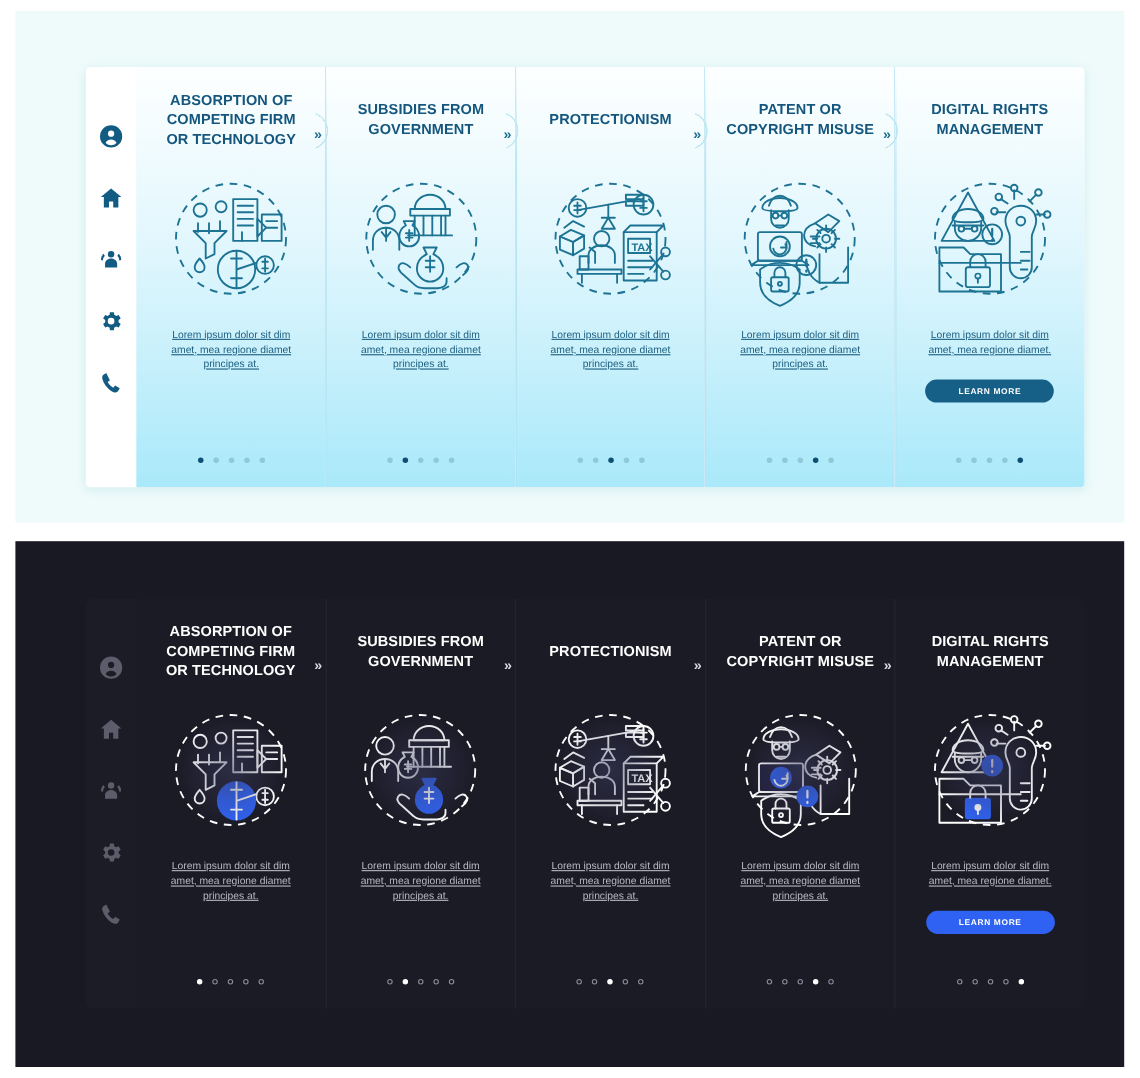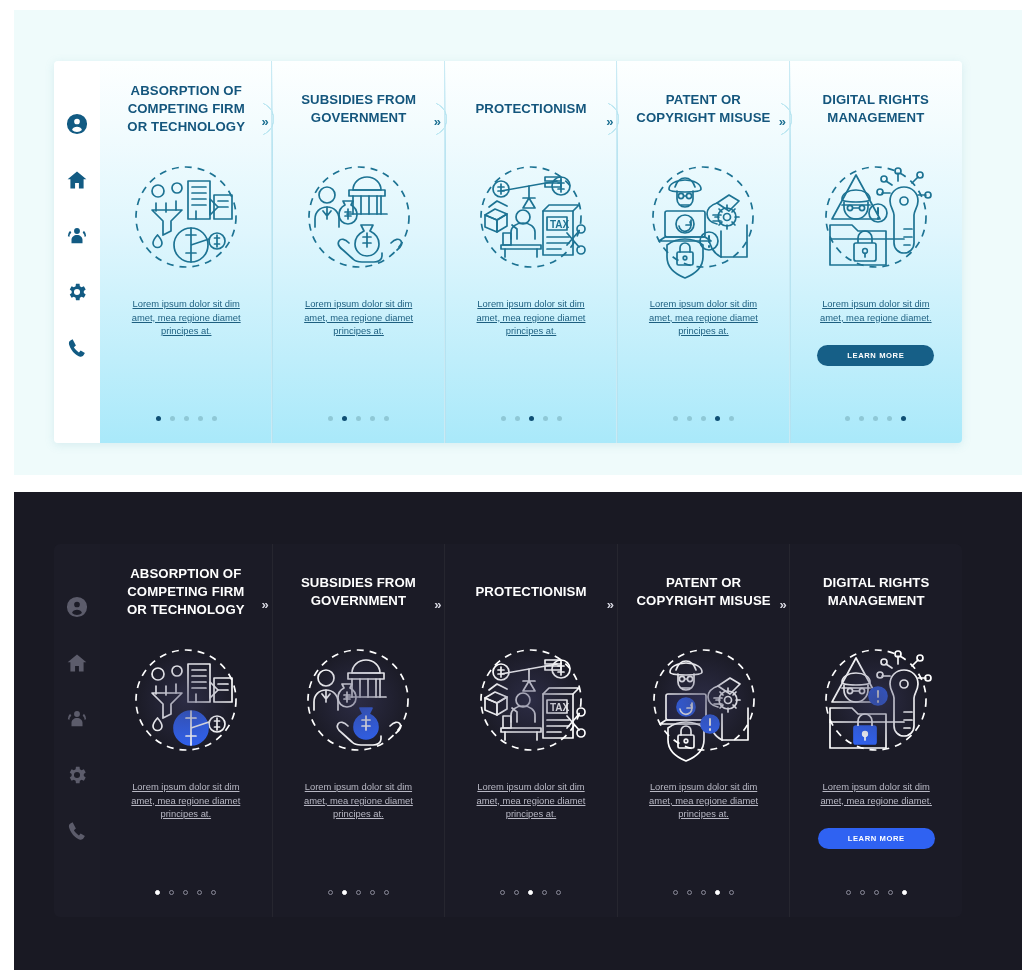--- a/index.html
+++ b/index.html
@@ -24,21 +24,21 @@
     background: #effbfb;
   }
   .section.dark {
     top: 492px; height: 478px;
     background: #191923;
   }
 
   
   .device {
     position: absolute;
-    left: 40px;
+    left: 64px;
     width: 908px;
     display: flex;
     border-radius: 4px;
     overflow: hidden;
   }
   .light .device {
     top: 51px; height: 382px;
     box-shadow: 0 2px 10px rgba(100,170,190,.18);
   }
   .dark .device {

